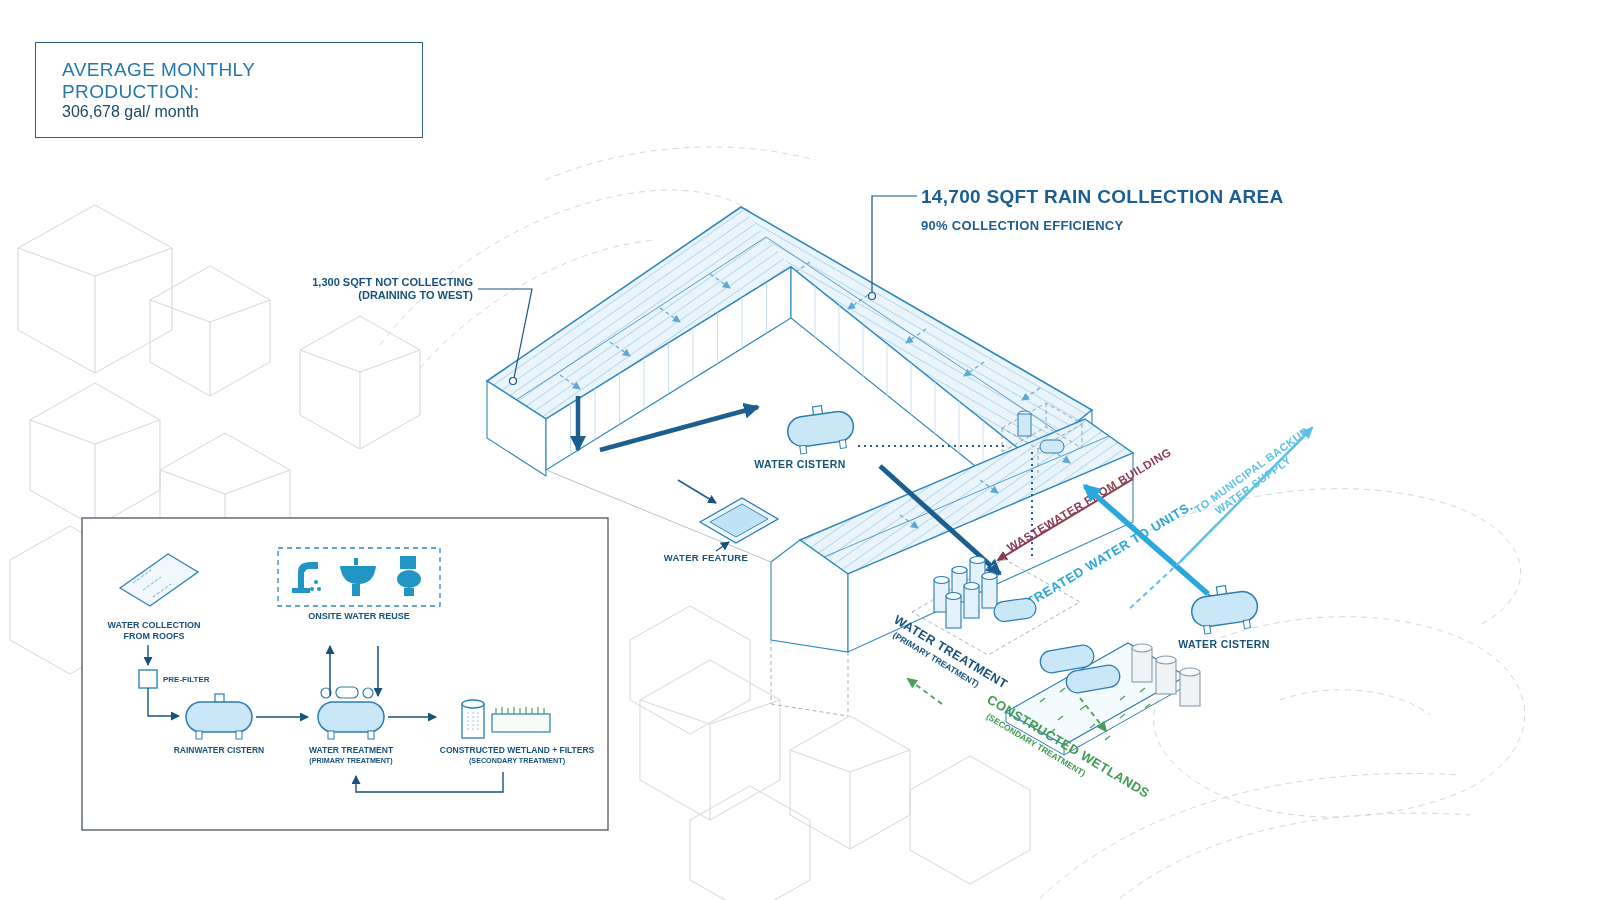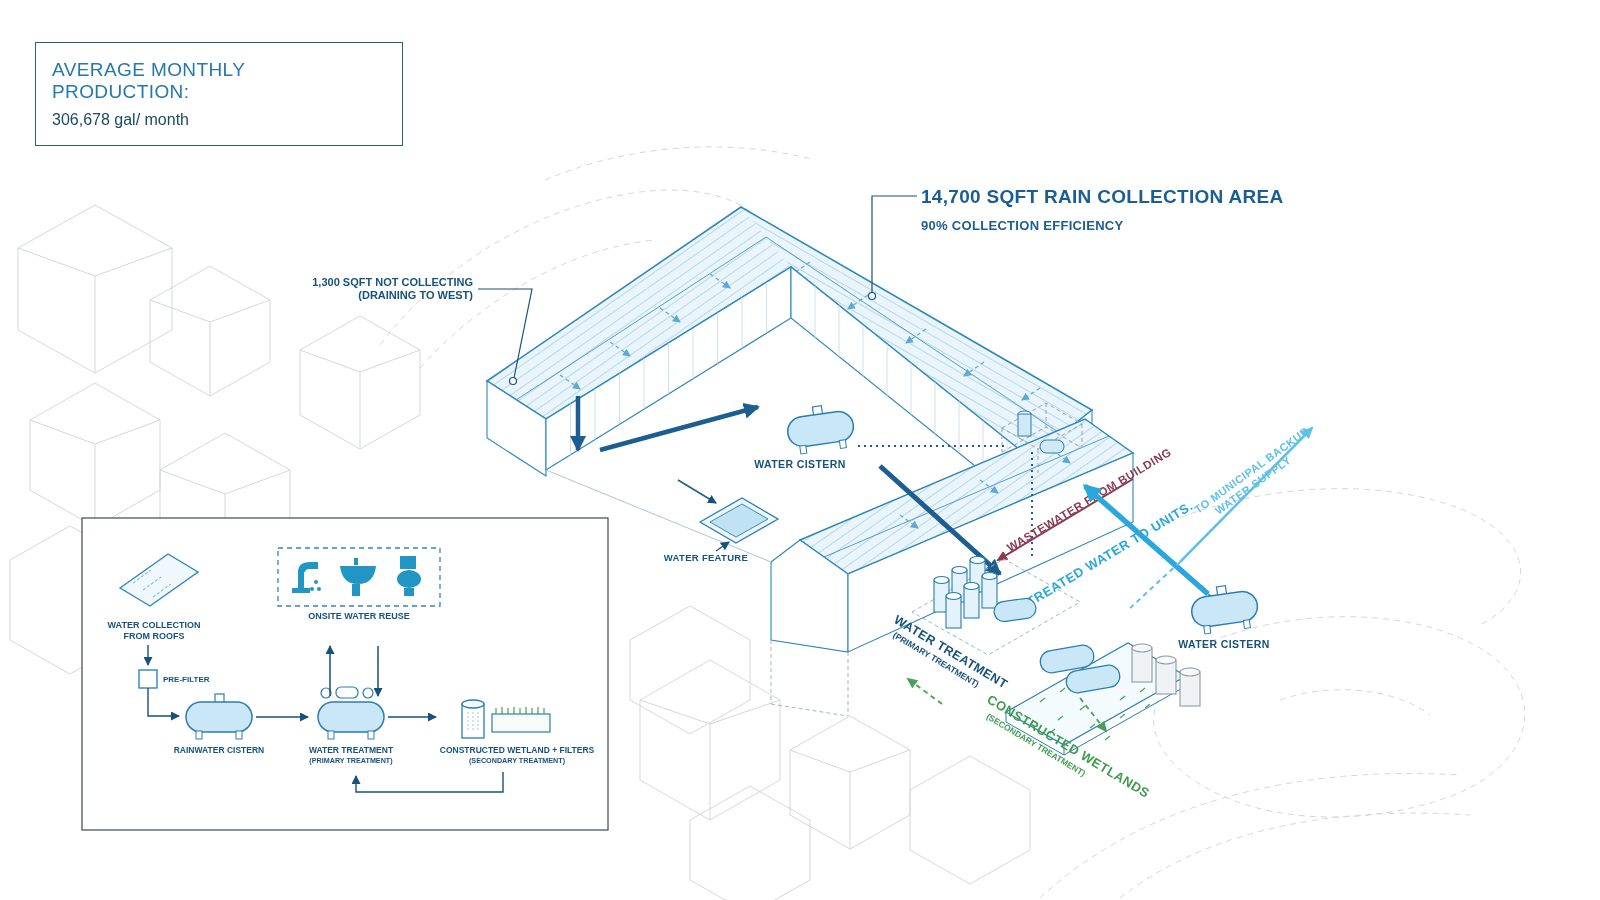--- a/index.html
+++ b/index.html
@@ -1,23 +1,23 @@
 <!DOCTYPE html>
 <html><head>
 <meta charset="utf-8">
 <style>
   html,body{margin:0;padding:0;background:#ffffff;}
   body{width:1600px;height:900px;overflow:hidden;font-family:"Liberation Sans",sans-serif;}
   .stage{position:relative;width:1600px;height:900px;background:#fff;}
   .stage svg{position:absolute;left:0;top:0;}
   svg text{font-family:"Liberation Sans",sans-serif;}
   .nlbl{fill:#16527C;font-weight:bold;}
-  .prod-box{position:absolute;left:35px;top:42px;width:334px;background:#fff;border:1.5px solid #2C5F7E;padding:16px 16px;}
+  .prod-box{position:absolute;left:35px;top:42px;width:334px;background:#fff;border:1.5px solid #2C5F7E;padding:16px 26px;}
   .prod-title{font-size:19px;color:#2478AE;letter-spacing:.4px;}
-  .prod-value{font-size:16px;color:#1B4A66;margin-top:8px;}
+  .prod-value{font-size:16px;color:#1B4A66;margin-top:0;}
 </style>
 </head>
 <body>
 
 <div class="stage">
 
 <svg width="1600" height="900" viewBox="0 0 1600 900">
   <defs>
     <marker id="mNavy" markerUnits="userSpaceOnUse" markerWidth="10" markerHeight="9" refX="8" refY="4.5" orient="auto">
           <path d="M0,0 L9,4.5 L0,9 Z" fill="#16527C"></path>

